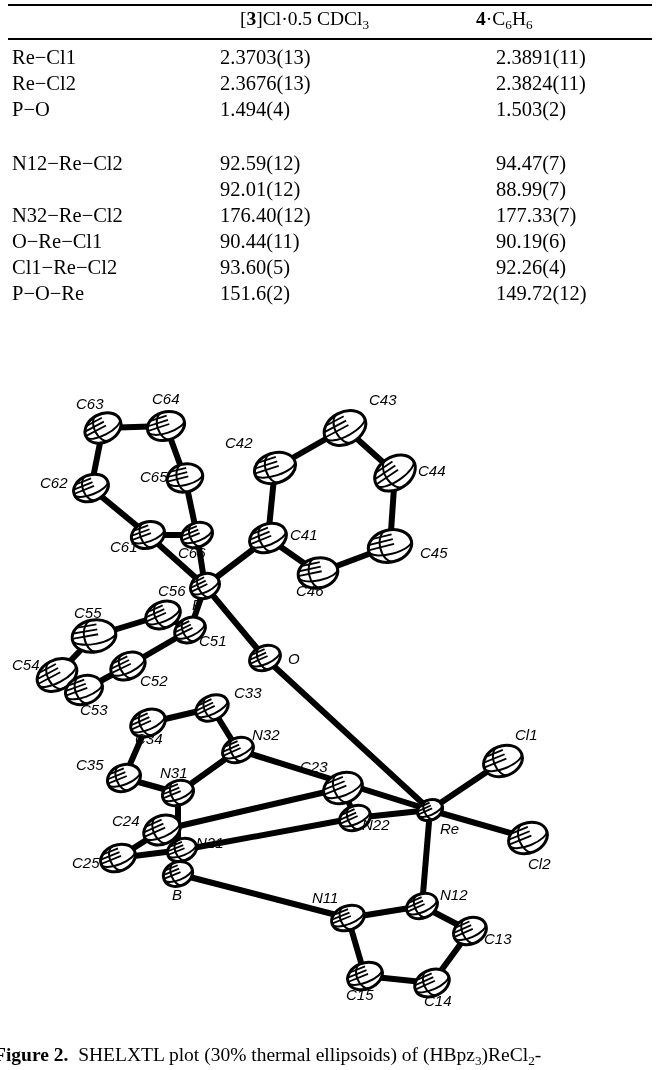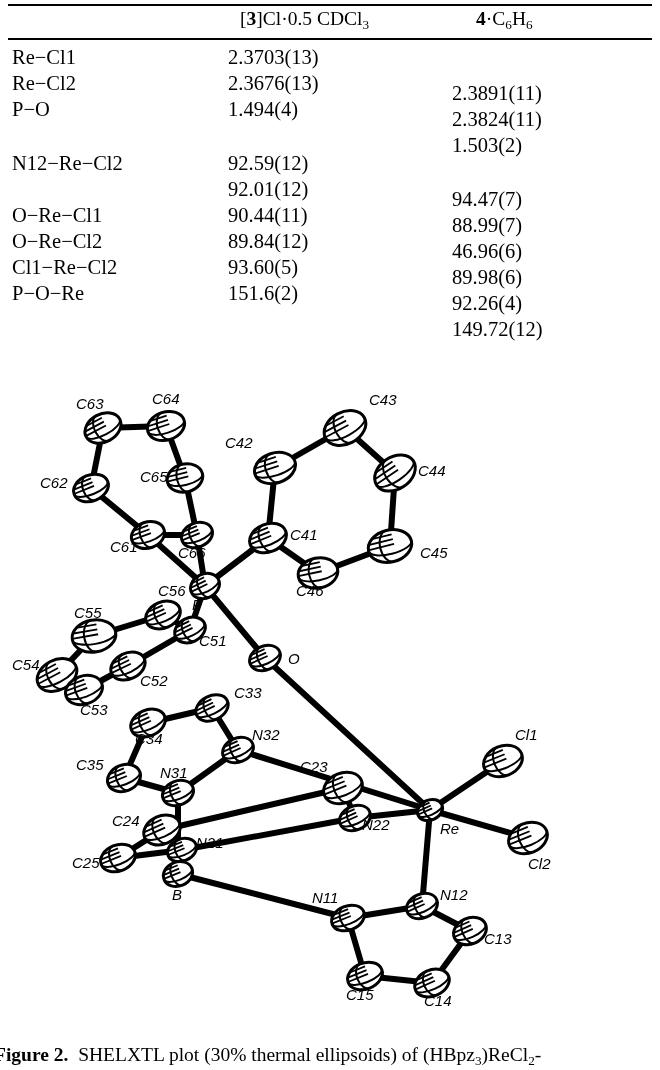--- a/index.html
+++ b/index.html
@@ -67,22 +67,22 @@
     width: 644px;
     text-align: right;
   }
   .drow {
     position: relative;
     height: 26px;
     font-size: 20.5px;
     line-height: 26px;
   }
   .drow .lbl { position: absolute; left: 4px; top: 0; }
-  .drow .v1  { position: absolute; left: 220px; top: 0; }
-  .drow .v2  { position: absolute; left: 444px; top: 0; margin-top: 36px; }
+  .drow .v1  { position: absolute; left: 212px; top: 0; }
+  .drow .v2  { position: absolute; left: 488px; top: 0; }
   .gap { height: 28px; }
 
   
   #structure-figure {
     position: absolute;
     left: 0; top: 378px;
     width: 584px;
     height: 660px;
     font-style: italic;
   }
@@ -149,28 +149,28 @@
     <div class="drow">
       <span class="lbl">N12−Re−Cl2</span>
       <span class="v1">92.59(12)</span>
       <span class="v2">94.47(7)</span>
     </div>
     <div class="drow">
       <span class="v1">92.01(12)</span>
       <span class="v2">88.99(7)</span>
     </div>
     <div class="drow">
+      <span class="lbl">N32−Re−Cl2</span>
+      <span class="v1">176.40(12)</span>
+      <span class="v2">177.33(7)</span>
+    </div>
+    <div class="drow">
       <span class="lbl">O−Re−Cl1</span>
       <span class="v1">90.44(11)</span>
-      <span class="v2">46.96(6)</span>
-    </div>
-    <div class="drow">
-      <span class="lbl">O−Re−Cl2</span>
-      <span class="v1">89.84(12)</span>
-      <span class="v2">89.98(6)</span>
+      <span class="v2">90.19(6)</span>
     </div>
     <div class="drow">
       <span class="lbl">Cl1−Re−Cl2</span>
       <span class="v1">93.60(5)</span>
       <span class="v2">92.26(4)</span>
     </div>
     <div class="drow">
       <span class="lbl">P−O−Re</span>
       <span class="v1">151.6(2)</span>
       <span class="v2">149.72(12)</span>

